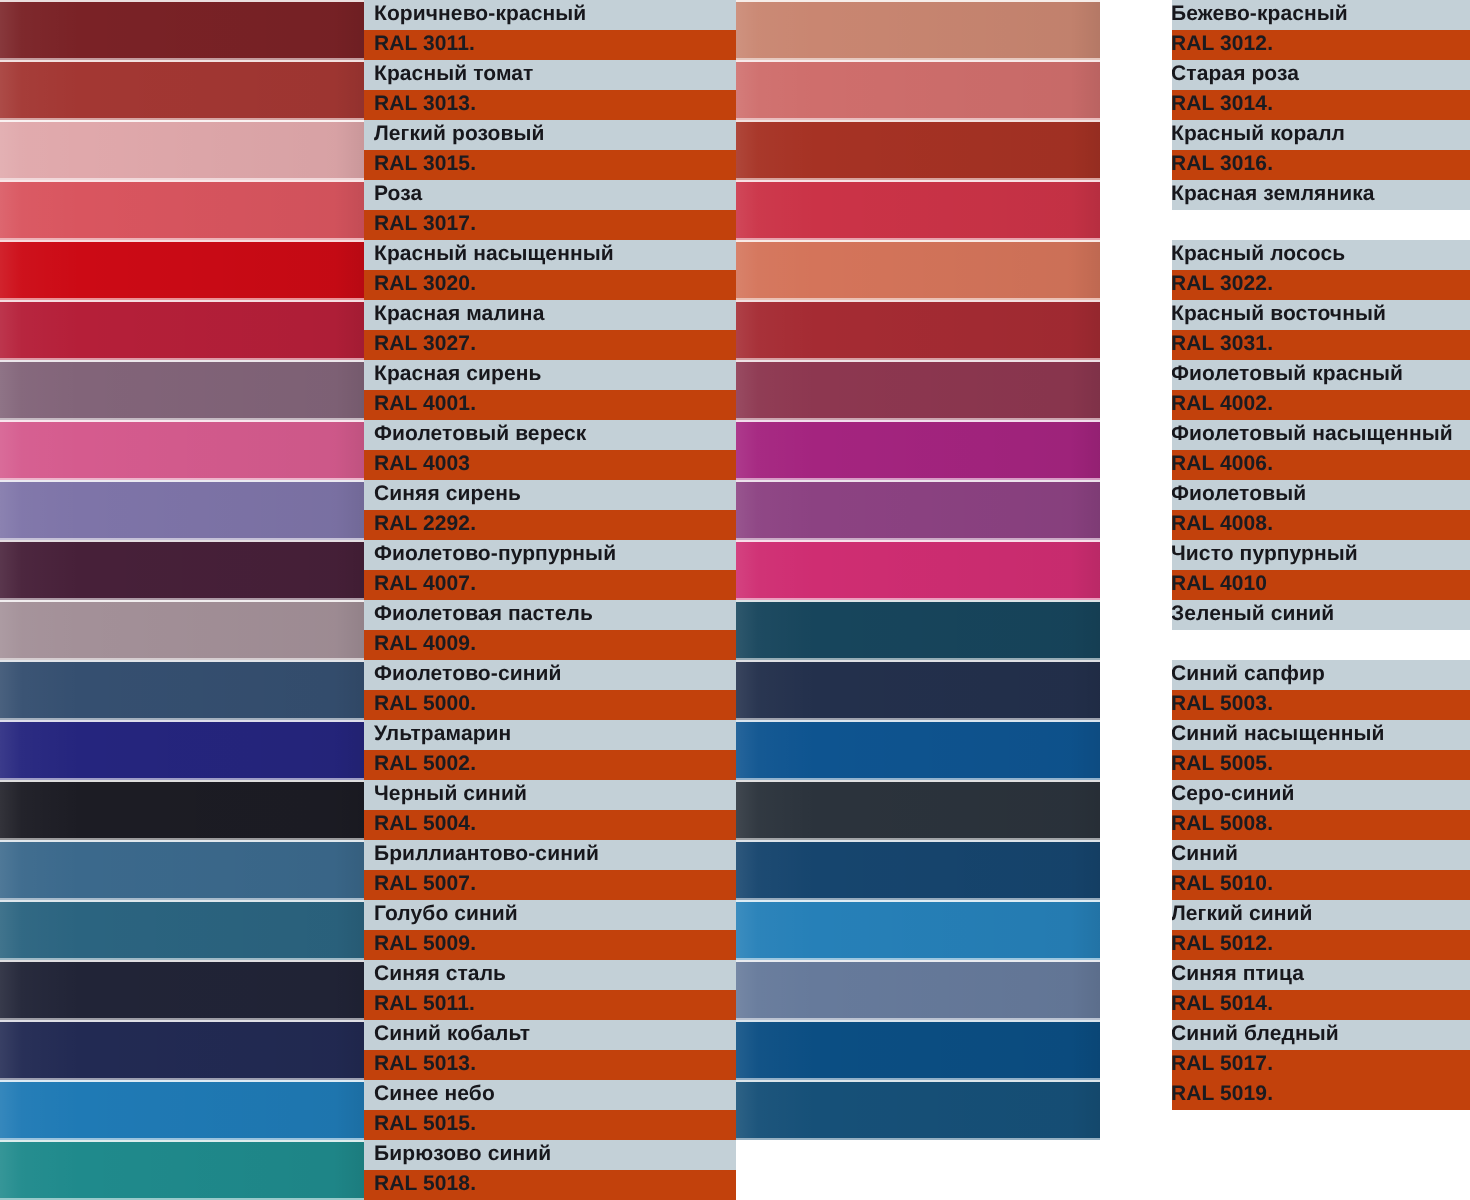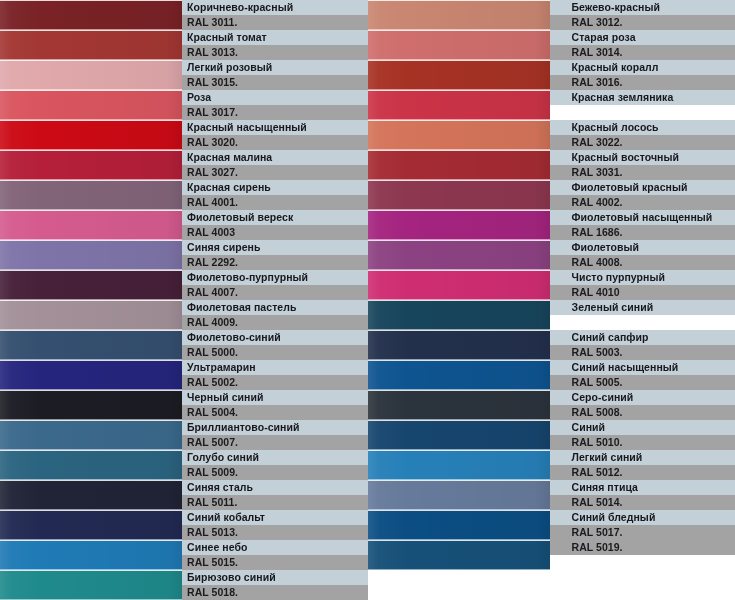--- a/index.html
+++ b/index.html
@@ -70,33 +70,34 @@
     font-weight: bold;
     padding-left: 5px;
     white-space: nowrap;
     overflow: hidden;
     box-sizing: border-box;
     letter-spacing: 0.05px;
   }
   .ral-cell {
     height: 15px;
     line-height: 15px;
-    background: #a3a3a3;
+    background: #c2410c;
     color: #1b1b20;
     font-size: 10.5px;
     font-weight: bold;
     padding-left: 5px;
     white-space: nowrap;
     overflow: hidden;
     box-sizing: border-box;
     letter-spacing: 0.05px;
   }
   .col-right .name-cell,
   .col-right .ral-cell {
-    padding-left: 22px;
+    padding-left: 0;
+    margin-left: 36px;
   }
 </style>
 </head>
 <body>
 
 <div id="chart">
   <div class="column col-left">
       <div class="color-row">
         <div class="swatch" style="background-color: rgb(122, 34, 38);"></div>
         <div class="labels">
@@ -284,21 +285,21 @@
         <div class="swatch" style="background-color: rgb(141, 55, 80);"></div>
         <div class="labels">
           <div class="name-cell">Фиолетовый красный</div>
           <div class="ral-cell">RAL 4002.</div>
         </div>
       </div>
       <div class="color-row">
         <div class="swatch" style="background-color: rgb(164, 36, 127);"></div>
         <div class="labels">
           <div class="name-cell">Фиолетовый насыщенный</div>
-          <div class="ral-cell">RAL 1686.</div>
+          <div class="ral-cell">RAL 4006.</div>
         </div>
       </div>
       <div class="color-row">
         <div class="swatch" style="background-color: rgb(140, 66, 130);"></div>
         <div class="labels">
           <div class="name-cell">Фиолетовый</div>
           <div class="ral-cell">RAL 4008.</div>
         </div>
       </div>
       <div class="color-row">

